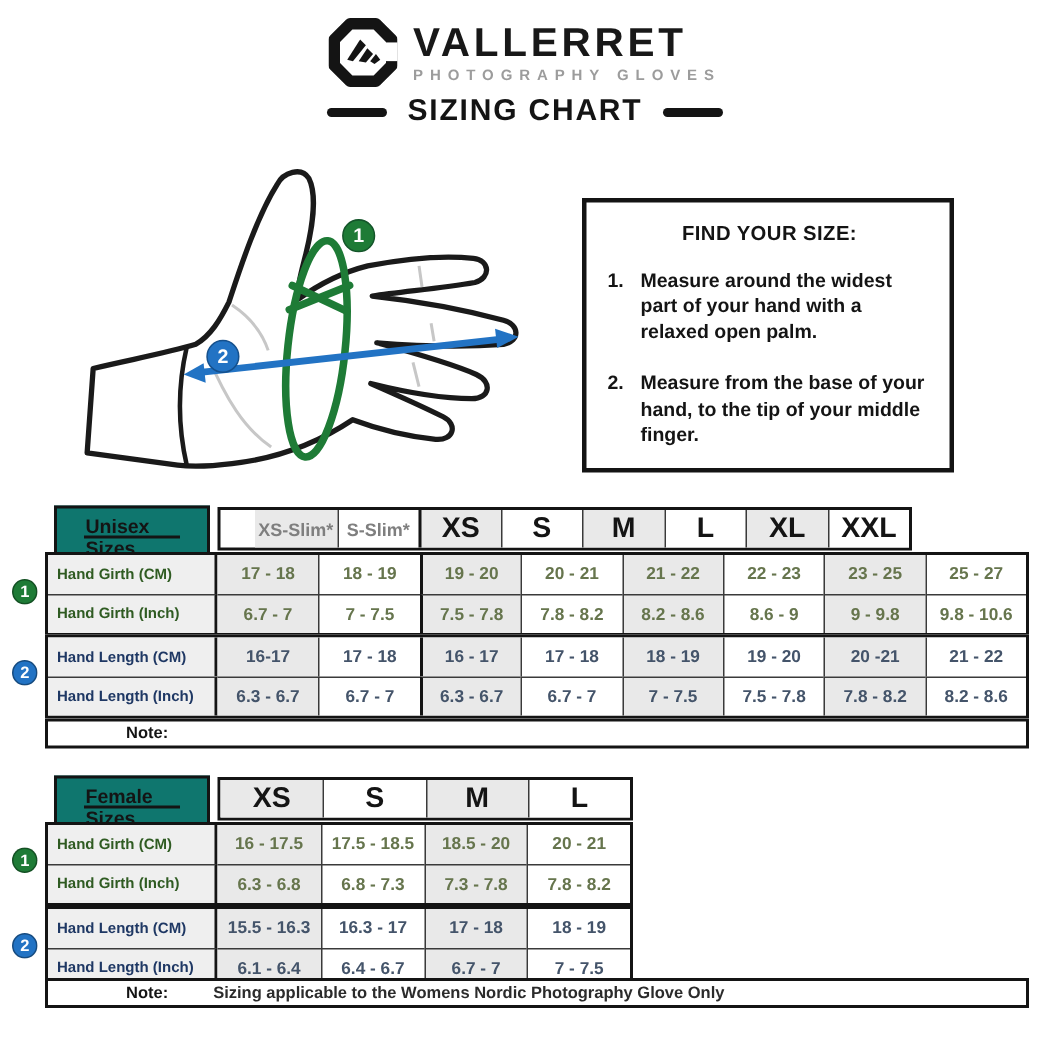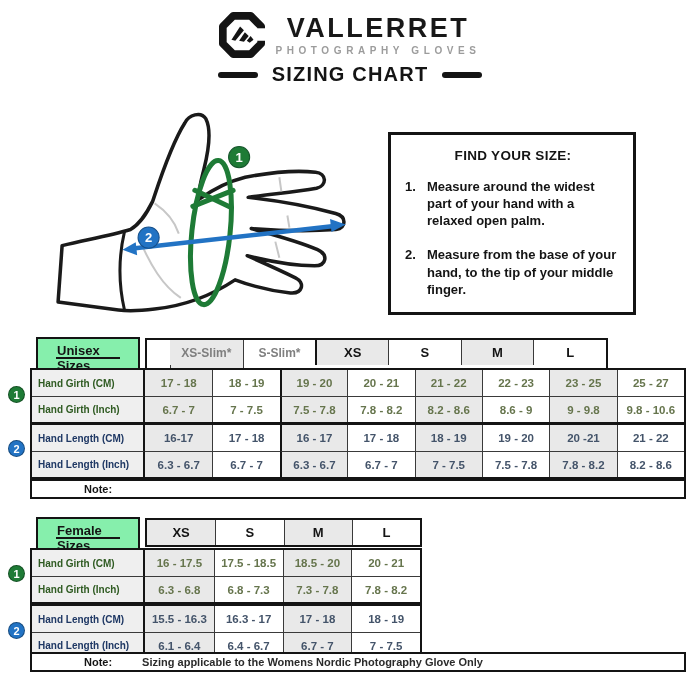--- a/index.html
+++ b/index.html
@@ -2,55 +2,55 @@
 <html><head>
 <meta charset="utf-8">
 <style>
   * { margin:0; padding:0; box-sizing:border-box; }
   html,body { width:700px; height:700px; background:#ffffff; font-family:"Liberation Sans", sans-serif; }
   #canvas { position:relative; width:700px; height:700px; background:#fff; overflow:hidden; }
 
   
   .logo-row { position:absolute; top:12px; left:0; width:700px; display:flex; justify-content:center; align-items:center; gap:10px; }
   .logo-mark { width:46px; height:46px; flex:0 0 auto; }
-  .brand-text { display:flex; flex-direction:column; align-items:center; }
+  .brand-text { display:flex; flex-direction:column; align-items:flex-start; }
   .brand-name { font-size:27px; font-weight:bold; letter-spacing:2.5px; color:#181818; line-height:1.05; }
   .brand-tagline { font-size:10px; font-weight:bold; letter-spacing:4.6px; color:#9c9c9c; margin-top:2px; }
 
   .title-row { position:absolute; top:63px; left:0; width:700px; display:flex; justify-content:center; align-items:center; gap:14px; }
   .title-dash { width:40px; height:6px; background:#141414; border-radius:3px; }
   .page-title { font-size:20px; font-weight:bold; letter-spacing:1.2px; color:#141414; }
 
   
   .hand-wrap { position:absolute; left:42px; top:106px; width:352px; height:228px; }
 
   
   .find-box { position:absolute; left:388px; top:132px; width:248px; height:183px; border:3px solid #141414; background:#fff; padding:13px 12px 0 14px; }
   .find-title { text-align:center; font-size:13.5px; font-weight:bold; color:#141414; letter-spacing:.3px; }
   .find-steps { margin-top:15px; display:flex; flex-direction:column; gap:17px; }
   .find-step { display:grid; grid-template-columns:22px 1fr; font-size:13px; font-weight:bold; color:#141414; line-height:1.32; }
   .step-num { text-align:left; }
 
   
   .tbl { position:absolute; }
-  .lblbox { position:absolute; left:6px; top:0; width:104px; height:26px; border:2px solid #141414; background:#86efac; padding:18px; }
+  .lblbox { position:absolute; left:6px; top:0; width:104px; height:26px; border:2px solid #141414; background:#0f766e; padding:18px; }
   .lblbox-inner { width:100%; height:100%; border:1px solid #141414; display:flex; align-items:center; justify-content:center; font-size:13px; font-weight:bold; color:#141414; }
   .hdr-strip { position:absolute; left:115px; top:1px; display:grid; grid-auto-rows:25px; border:2px solid #141414; background:#fff; }
-  .u-cols { width:463px; grid-template-columns:repeat(6,1fr);padding-left:23px; }
+  .u-cols { width:463px; grid-template-columns:repeat(8,1fr);padding-left:23px; }
   .f-cols { width:277px; grid-template-columns:repeat(4,1fr); }
   .block { position:absolute; left:0; display:grid; grid-auto-rows:26px; border:2px solid #141414; background:#fff; }
   .u-block { width:656px; grid-template-columns:113px repeat(8,1fr); }
   .f-block { width:392px; grid-template-columns:113px repeat(4,1fr); }
   .cell { display:flex; align-items:center; justify-content:center; font-size:11.5px; font-weight:bold; color:#141414; background:#fff; overflow:hidden; white-space:nowrap; }
   .cell.g { background:#e9e9e9; }
   .cell.bl { border-left:1px solid #3a3a3a; }
   .cell.sep { border-left:2px solid #141414; }
   .cell.r2 { border-top:1px solid #3a3a3a; }
   .lblcell { justify-content:flex-start; padding-left:6px; background:#efefef; border-right:2px solid #141414; font-size:10px; }
-  .hdr-main { font-size:13px; }
+  .hdr-main { font-size:19px; }
   .hdr-slim { color:#7f7f7f; font-size:12px; }
   .girth-lbl { color:#2f5b22; }
   .length-lbl { color:#1f3864; }
   .girth-val { color:#66754d; }
   .length-val { color:#44546a; }
 
   .note-strip { position:absolute; border:2px solid #141414; background:#fff; display:flex; align-items:center; height:20px;padding-left:41px; }
   .note-label { font-size:11px; font-weight:bold; color:#141414; margin-left:11px; }
   .note-text { font-size:11px; font-weight:bold; color:#2b2b2b; margin-left:30px; }
 

